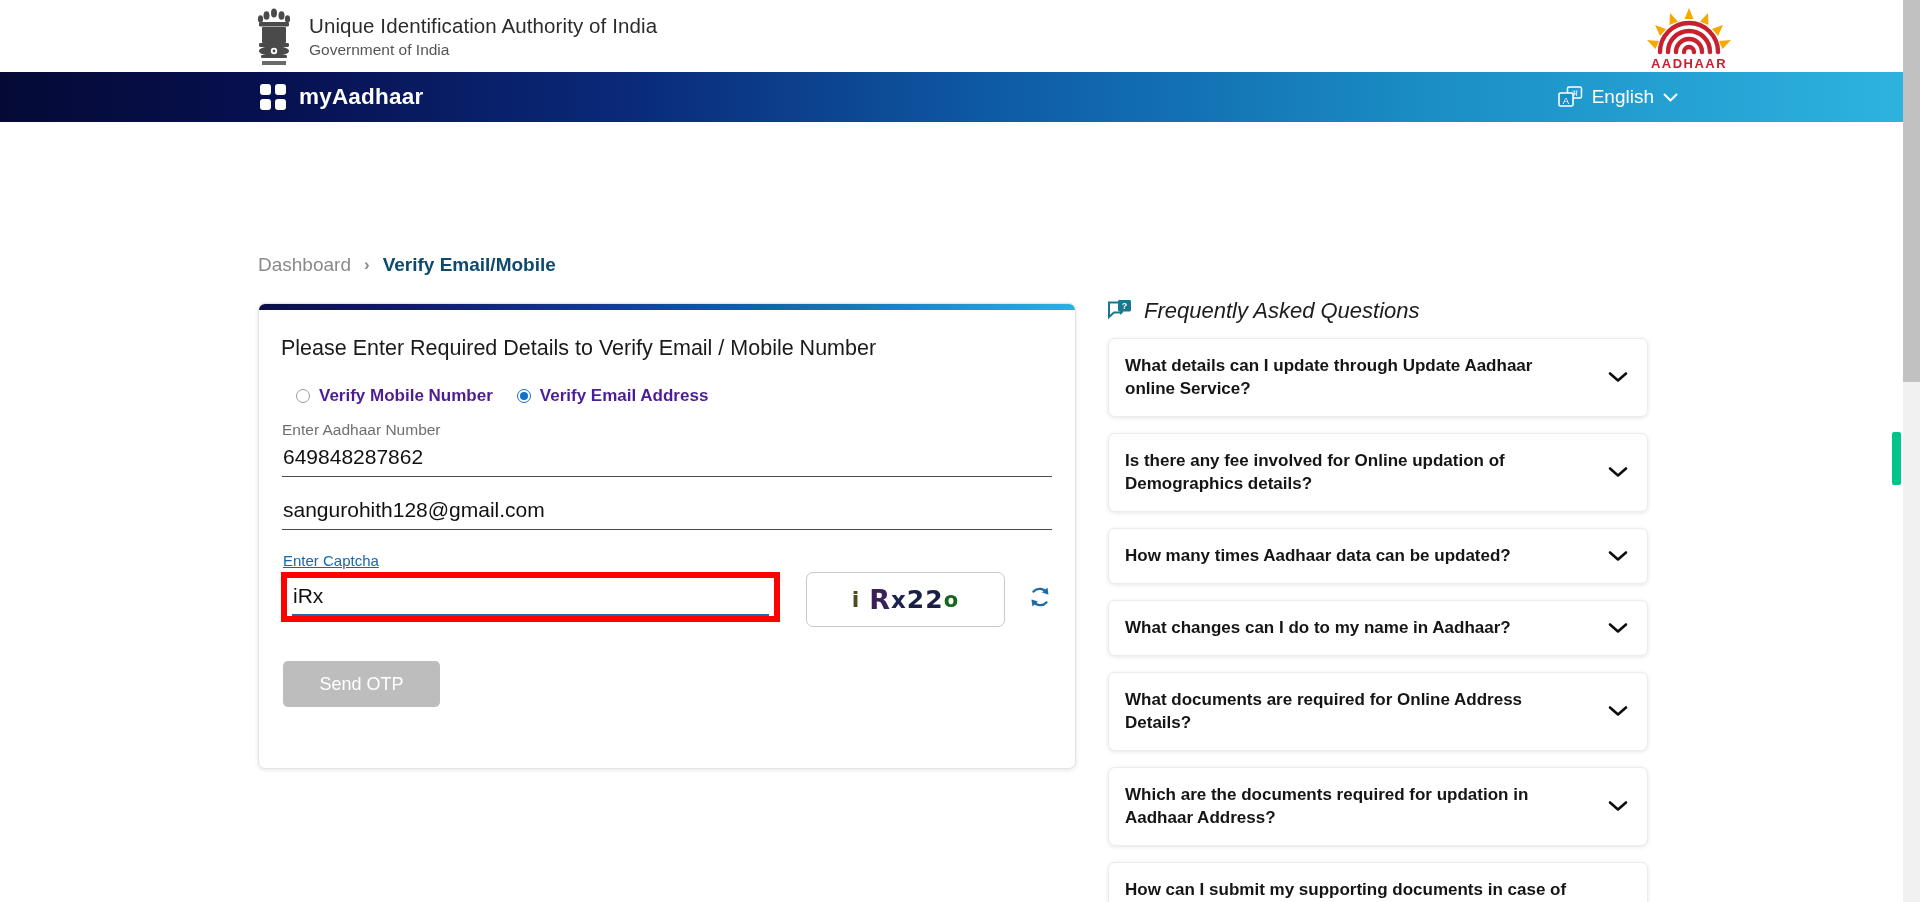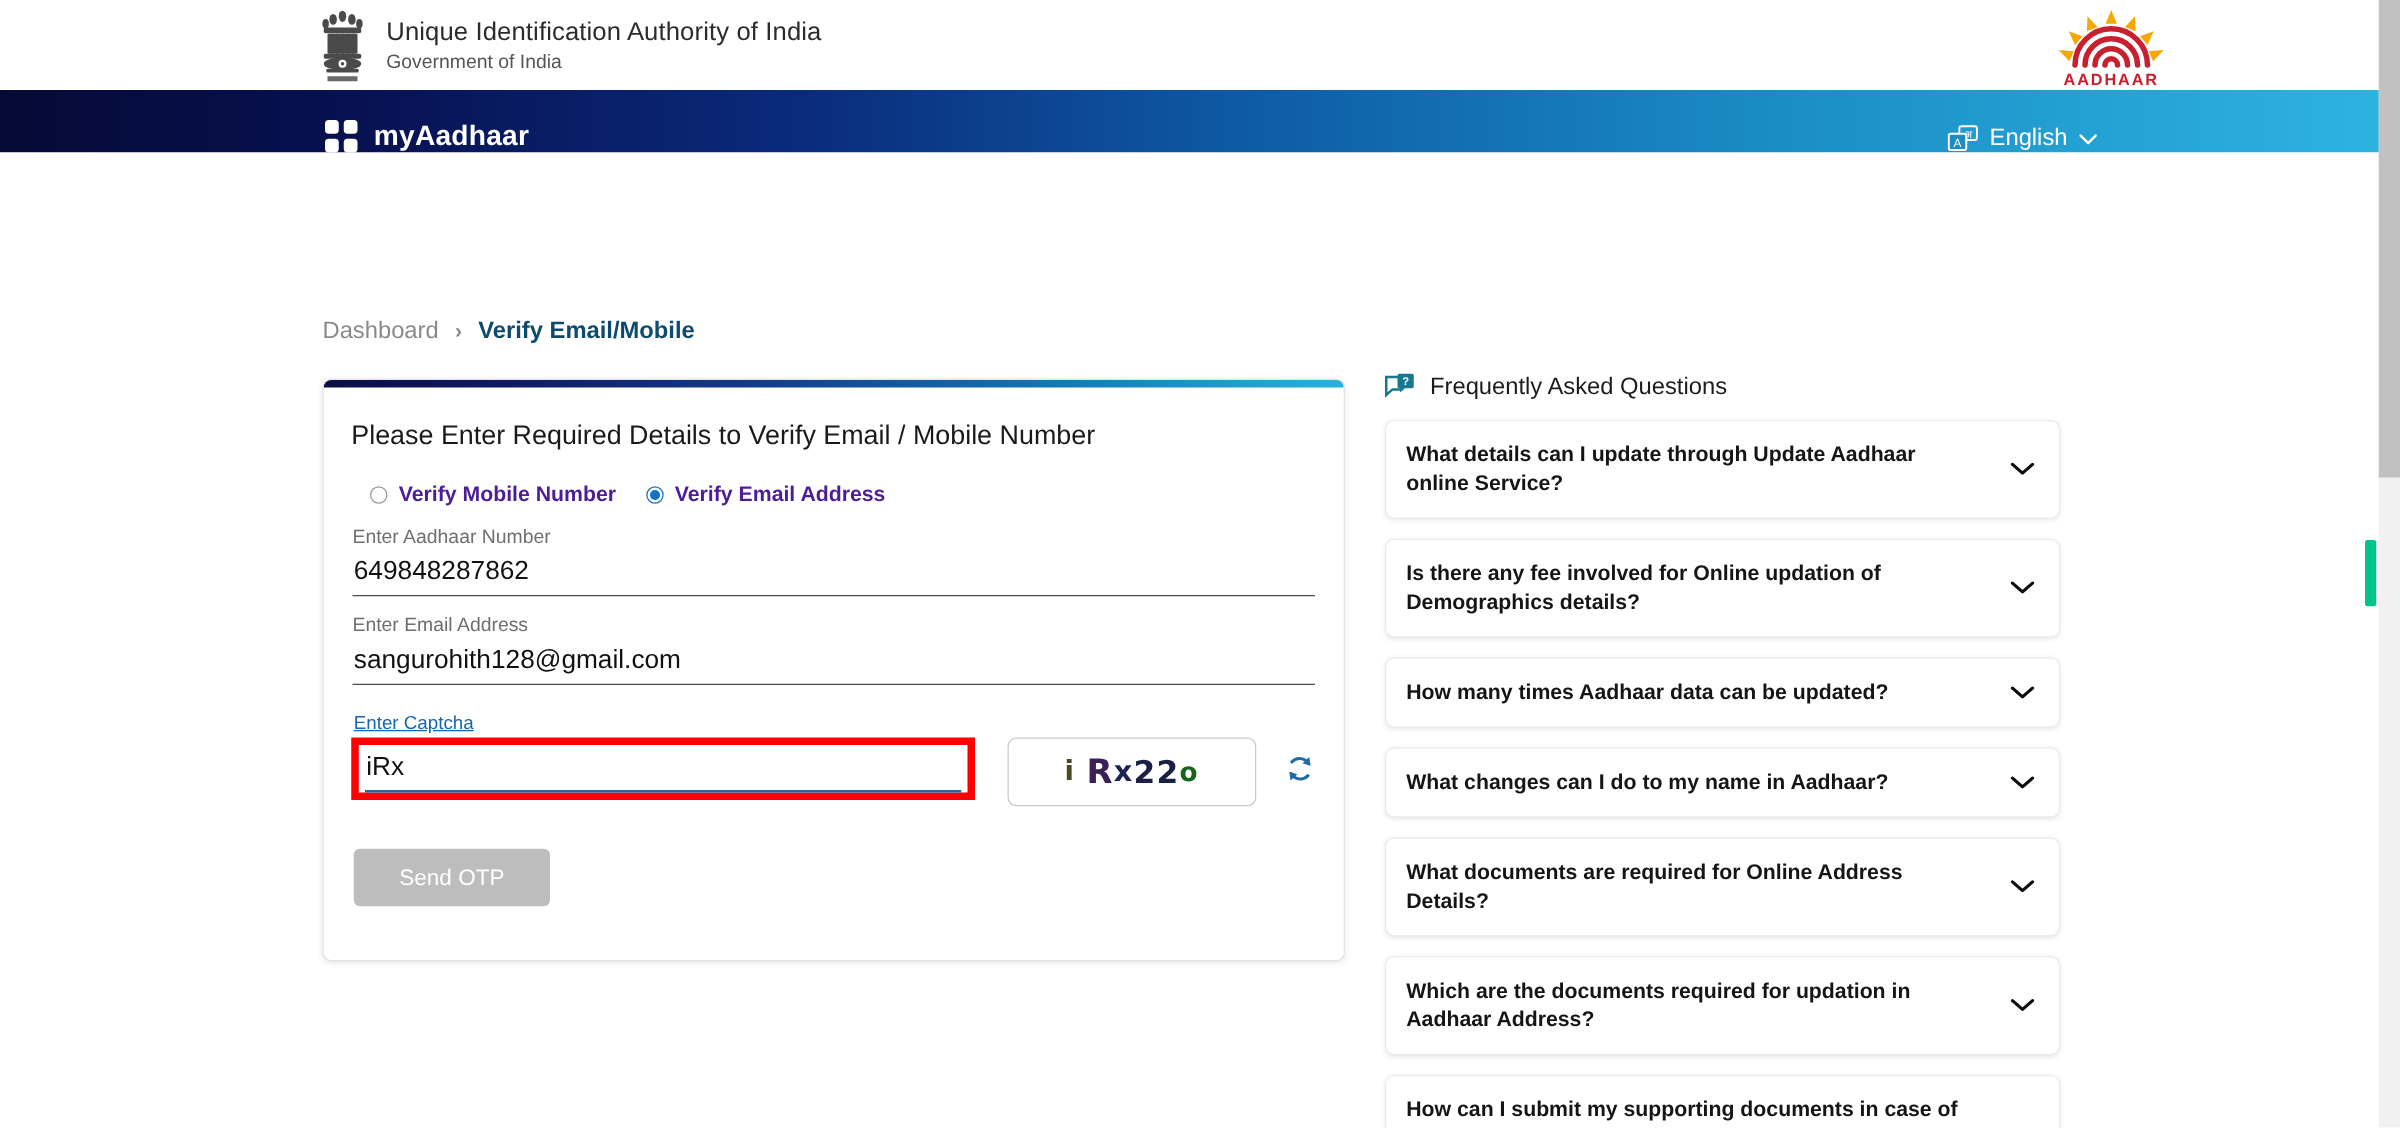--- a/index.html
+++ b/index.html
@@ -51,21 +51,21 @@
   .navbar {
     height: 50px;
     background: linear-gradient(90deg,
         #050a35 0%,
         #071050 14%,
         #0a2a7a 33%,
         #0e5ba5 52%,
         #1a8dc5 74%,
         #2eb4e0 100%);
     display: flex;
-    align-items: flex-end;
+    align-items: center;
     position: relative;
   }
   .brand {
     display: flex;
     align-items: center;
     gap: 13px;
     margin-left: 260px;
   }
   .brand-grid {
     width: 26px; height: 26px;
@@ -281,22 +281,23 @@
     width: 540px;
   }
   .faq-header {
     display: flex;
     align-items: center;
     gap: 11px;
     margin-bottom: 14px;
   }
   .faq-icon { width: 25px; height: 24px; display:block; }
   .faq-title {
-    font-size: 19px;
+    font-size: 22px;
     color: #1c1c1c;
+    font-style: italic;
   }
   .faq-item {
     background: #ffffff;
     border: 1px solid #ececec;
     border-radius: 7px;
     box-shadow: 0 1px 4px rgba(0,0,0,.10);
     margin-bottom: 16px;
     padding: 15px 19px 15px 16px;
     display: flex;
     align-items: center;
@@ -437,21 +438,20 @@
           <span class="radio-label">Verify Email Address</span>
         </label>
       </div>
 
       <div class="field">
         <div class="field-label">Enter Aadhaar Number</div>
         <div class="field-value" placeholder="Enter Aadhaar Number">649848287862</div>
       </div>
 
       <div class="field">
-        <div class="field-label">Enter Email Address</div>
         <div class="field-value" placeholder="Enter Email Address">sangurohith128@gmail.com</div>
       </div>
 
       <div class="captcha-block">
         <div class="captcha-left">
           <div class="captcha-label">Enter Captcha</div>
           <div class="captcha-redbox">
             <div class="captcha-value" placeholder="Enter Captcha">iRx</div>
           </div>
         </div>

